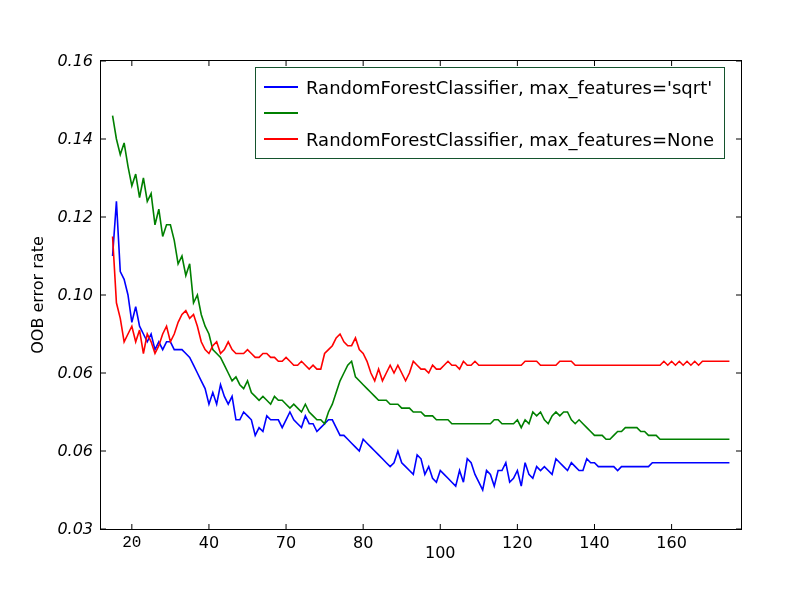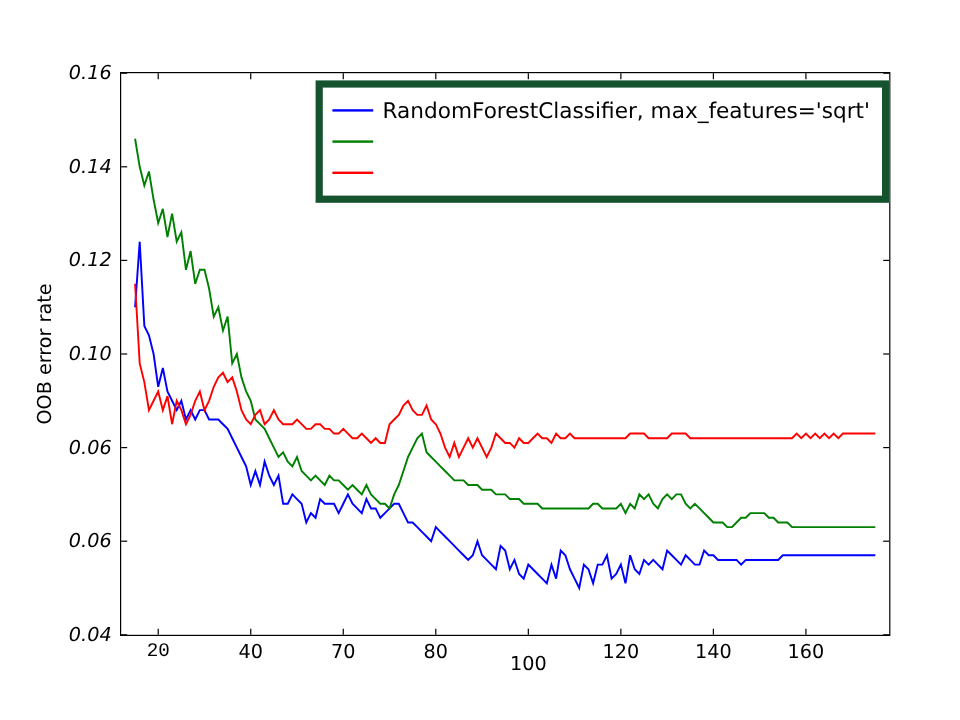--- a/index.html
+++ b/index.html
@@ -54,22 +54,22 @@
   }
   .ylabel {
     left: -64px;
     top: 50%;
     transform: translate(-50%, -50%) rotate(-90deg);
     white-space: nowrap;
   }
   .legend {
     position: absolute;
     top: 6px;
-    right: 0;
-    border: 6px solid #14532d;
+    right: 16px;
+    border: 1px solid #14532d;
     background: #fff;
     padding: 6px 10px 6px 8px;
     font-size: 18px;
     text-align: center;
   }
   .legend-row {
     display: flex;
     align-items: center;
     gap: 8px;
     height: 26px;
@@ -137,37 +137,38 @@
     <div class="legend" id="legend">
         <div class="legend-row">
           <div class="legend-swatch" style="border-color: rgb(0, 0, 255);"></div>
           <span>RandomForestClassifier, max_features='sqrt'</span>
         </div>
         <div class="legend-row">
           <div class="legend-swatch" style="border-color: rgb(0, 128, 0);"></div>
         </div>
         <div class="legend-row">
           <div class="legend-swatch" style="border-color: rgb(255, 0, 0);"></div>
+          <span>RandomForestClassifier, max_features=None</span>
         </div>
       </div>
 
     <div class="ylabel">OOB error rate</div>
 
     <div id="xticks">
         <div class="tick-x" style="left: 30.8434px; font-family: Liberation Mono, monospace;">20</div>
         <div class="tick-x" style="left: 107.952px;">40</div>
         <div class="tick-x" style="left: 185.06px;">70</div>
         <div class="tick-x" style="left: 262.169px;">80</div>
         <div class="tick-x" style="left: 339.277px; margin-top: 10px;">100</div>
         <div class="tick-x" style="left: 416.386px;">120</div>
         <div class="tick-x" style="left: 493.494px;">140</div>
         <div class="tick-x" style="left: 570.602px;">160</div>
       </div>
     <div id="yticks">
-        <div class="tick-y" style="top: 468px;">0.04</div>
+        <div class="tick-y" style="top: 468px;">0.03</div>
         <div class="tick-y" style="top: 390px;">0.06</div>
         <div class="tick-y" style="top: 312px;">0.06</div>
         <div class="tick-y" style="top: 234px;">0.10</div>
         <div class="tick-y" style="top: 156px;">0.12</div>
         <div class="tick-y" style="top: 78px;">0.14</div>
         <div class="tick-y" style="top: 0px;">0.16</div>
       </div>
   </div>
 </div>
 

